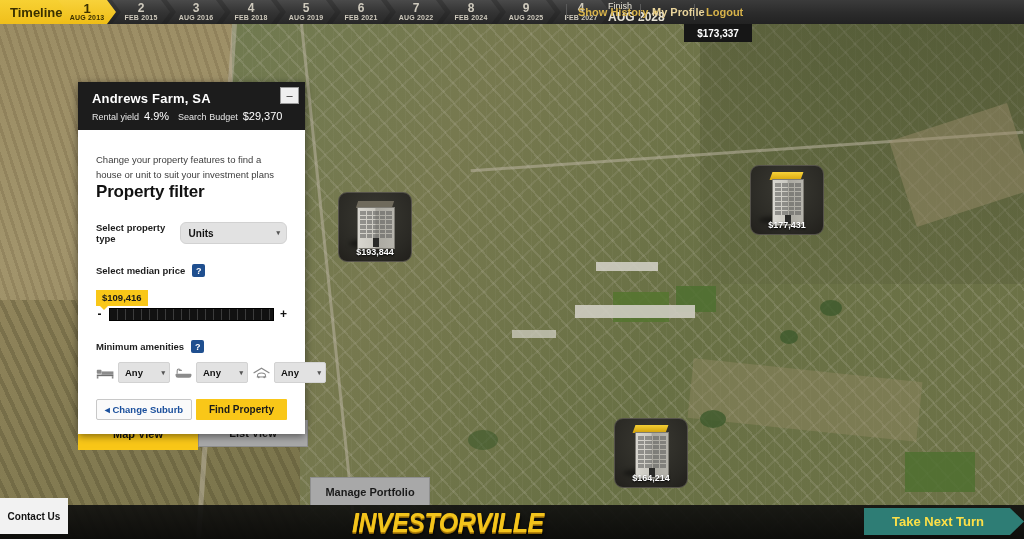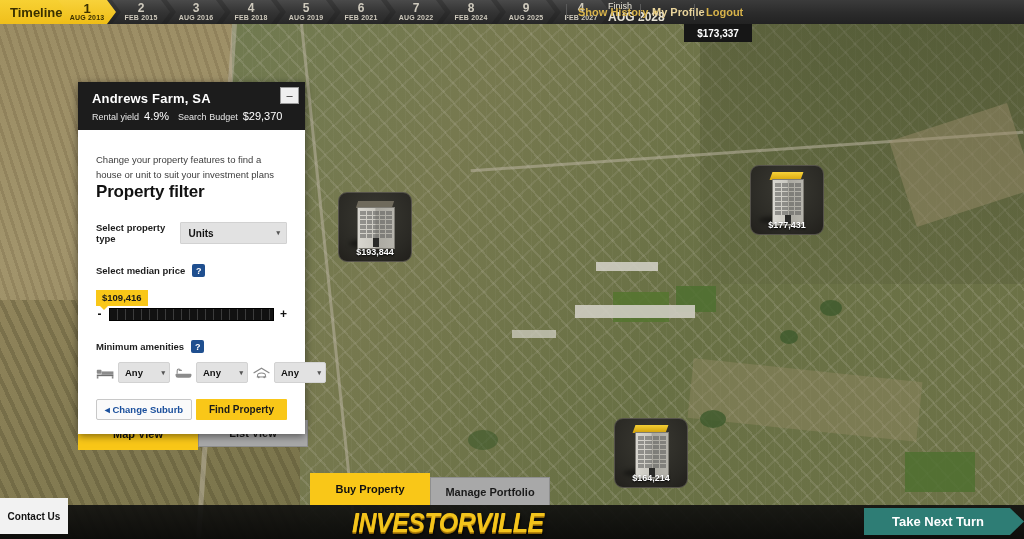--- a/index.html
+++ b/index.html
@@ -152,21 +152,21 @@
     font-size:11px; color:#222; line-height:1;
   }
   #panel-body { background:#fff; padding:14px 0 14px 0; }
   #filter-title { font-size:17px; font-weight:bold; color:#111; padding:0 18px; letter-spacing:-.2px; }
   #filter-desc { font-size:9.5px; color:#3d3d3d; padding:8px 18px 0 18px; line-height:15px; }
 
   .row { display:flex; align-items:center; padding:0 18px; }
   .row-label { font-size:9.5px; font-weight:bold; color:#1d1d1d; }
   #ptype-row { margin-top:20px; justify-content:space-between; }
   .select {
-    background:#e2e2e2; border:1px solid #d2d2d2; border-radius:1px;
+    background:#e2e2e2; border:1px solid #d2d2d2; border-radius:6px;
     height:20px; display:flex; align-items:center; justify-content:space-between;
     padding:0 6px 0 8px; font-size:10px; color:#111; font-weight:bold;
   }
   #ptype-select { width:100px; }
   .caret { font-size:7px; color:#555; }
 
   #price-row { margin-top:20px; gap:7px; }
   .help {
     width:13px; height:13px; border-radius:2px; background:#1f4f8f; color:#fff;
     font-size:9px; font-weight:bold; display:flex; align-items:center; justify-content:center;
@@ -281,21 +281,21 @@
     position:absolute; left:352px; bottom:2px; z-index:27;
     font-size:25px; font-weight:bold; font-style:italic;
     letter-spacing:-.5px;
     color:#f3c41c;
     text-shadow: 0 1px 0 #b8860b, 0 2px 0 #8a6508, 1px 3px 3px rgba(0,0,0,.8);
     transform: scaleY(1.12);
   }
   #next-turn {
     position:absolute; right:0; bottom:4px; z-index:27;
     height:27px; width:148px;
-    background:#2e7d75; color:#ffffff;
+    background:#2e7d75; color:#fde047;
     font-size:13px; font-weight:bold;
     display:flex; align-items:center; justify-content:center; padding-right:12px;
     clip-path: polygon(0 0, calc(100% - 14px) 0, 100% 50%, calc(100% - 14px) 100%, 0 100%);
   }
 </style>
 </head>
 <body>
 
 <div id="app">
 
@@ -605,21 +605,20 @@
               <i class="win"></i>
           </div>
           <div class="door"></div>
         </div>
       </div>
       <div class="marker-price">$164,214</div>
     </div>
   </div>
 
   <div id="mode-tabs">
-    <div id="buy-property">Buy Property</div>
     <div id="manage-portfolio">Manage Portfolio</div>
   </div>
 
   <div id="bottombar"></div>
   <div id="contact-us">Contact Us</div>
   <div id="logo">INVESTORVILLE</div>
   <div id="next-turn">Take Next Turn</div>
 
 </div>
 

